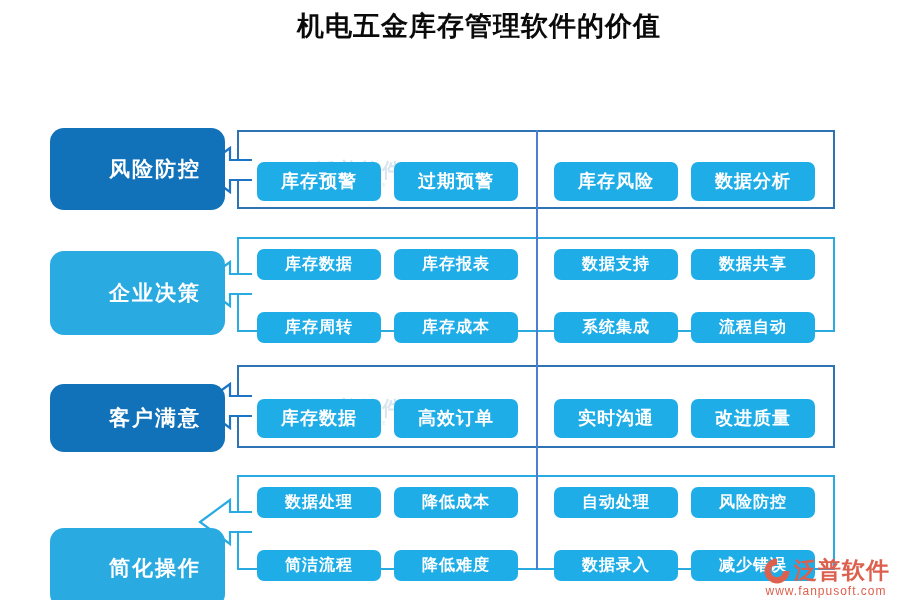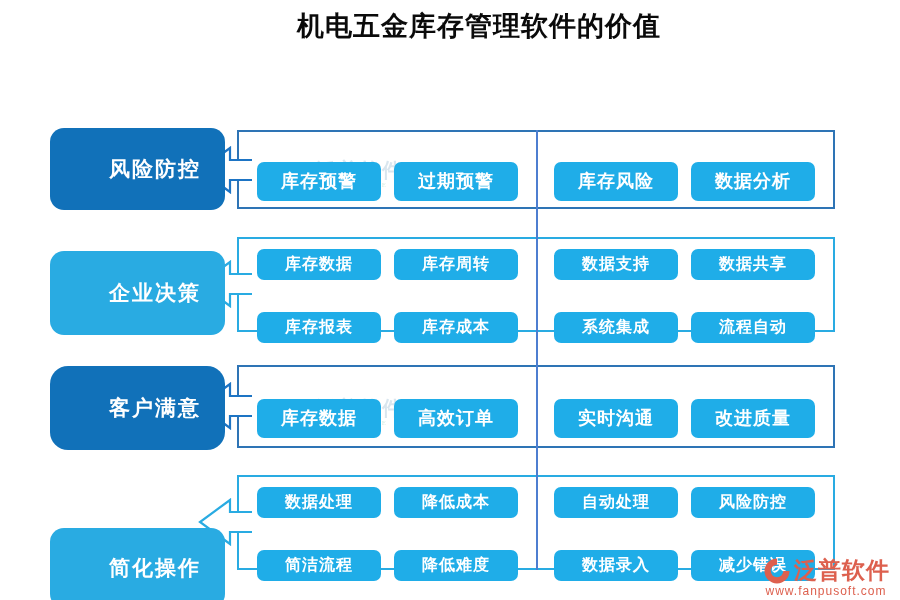--- a/index.html
+++ b/index.html
@@ -75,21 +75,21 @@
   .brand-url{font-size:12px;letter-spacing:1px;margin-top:-2px;font-family:"Liberation Sans",sans-serif;}
 
   
   .row1 .content-box{top:130px;height:79px;}
   .row1 .label-box{top:128px;height:82px;}
   .row1 .arrow{top:139px;}
   .row2 .content-box{top:237px;height:95px;}
   .row2 .label-box{top:251px;height:84px;}
   .row2 .arrow{top:253px;}
   .row3 .content-box{top:365px;height:83px;}
-  .row3 .label-box{top:366px;height:84px;border-radius:18px;}
+  .row3 .label-box{top:384px;height:68px;}
   .row3 .arrow{top:375px;}
   .row4 .content-box{top:475px;height:95px;}
   .row4 .label-box{top:488px;height:80px;margin-top:40px;}
   .row4 .arrow{top:491px;}
   .wm-r1{left:295px;top:160px;}
   .wm-r3{left:295px;top:398px;}
 </style>
 </head>
 <body>
 
@@ -121,22 +121,22 @@
       <path d="M3,31 L33,9 L33,21 L55,21 L55,41 L33,41 L33,53 Z" fill="#ffffff"></path>
       <path d="M55,21 L33,21 L33,9 L3,31 L33,53 L33,41 L55,41" fill="none" stroke="#1d74c4" stroke-width="2.2"></path>
     </svg>
     <div class="label-box">风险防控</div>
   </div>
 
   <div class="row row2 variant-cyan row-double">
     <div class="content-box">
       <div class="half">
         <div class="btn">库存数据</div>
+        <div class="btn">库存报表</div>
         <div class="btn">库存周转</div>
-        <div class="btn">库存报表</div>
         <div class="btn">库存成本</div>
       </div>
       <div class="half">
         <div class="btn">数据支持</div>
         <div class="btn">数据共享</div>
         <div class="btn">系统集成</div>
         <div class="btn">流程自动</div>
       </div>
     </div>
     <svg class="arrow" width="56" height="62" viewBox="0 0 56 62">

